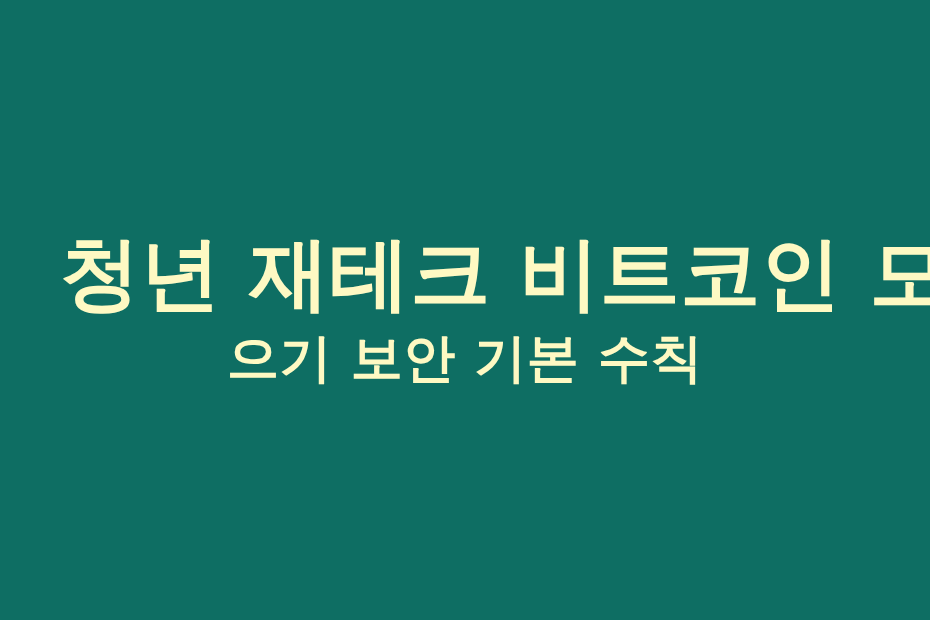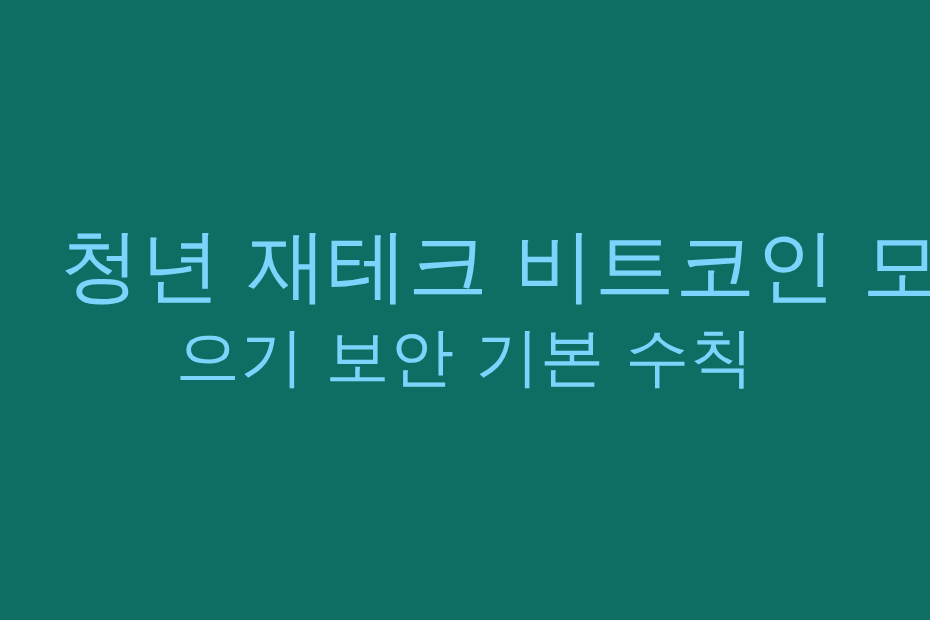--- a/index.html
+++ b/index.html
@@ -29,37 +29,37 @@
     width: 830px;
     text-align: center;
     padding: 0 10px;
     box-sizing: border-box;
     
     transform: translateY(-3px);
   }
 
   .title-line {
     display: block;
-    color: #7dd3fc;
+    color: #fef9c3;
     font-family: "DejaVu Sans", "Liberation Sans", sans-serif;
     font-size: 80px;
-    font-weight: 400;
+    font-weight: 700;
     line-height: 1.28;
     letter-spacing: 0.5px;
     white-space: nowrap;
     text-rendering: optimizeLegibility;
     -webkit-font-smoothing: antialiased;
   }
 
   #title-line-1 {
     font-size: 80px;
   }
 
   #title-line-2 {
-    font-size: 64px;
+    font-size: 52px;
   }
 </style>
 </head>
 <body>
 
 <div id="thumbnail-card">
   <div id="title-block">
     <span id="title-line-1" class="title-line">청년 재테크 비트코인 모</span>
     <span id="title-line-2" class="title-line">으기 보안 기본 수칙</span>
   </div>

